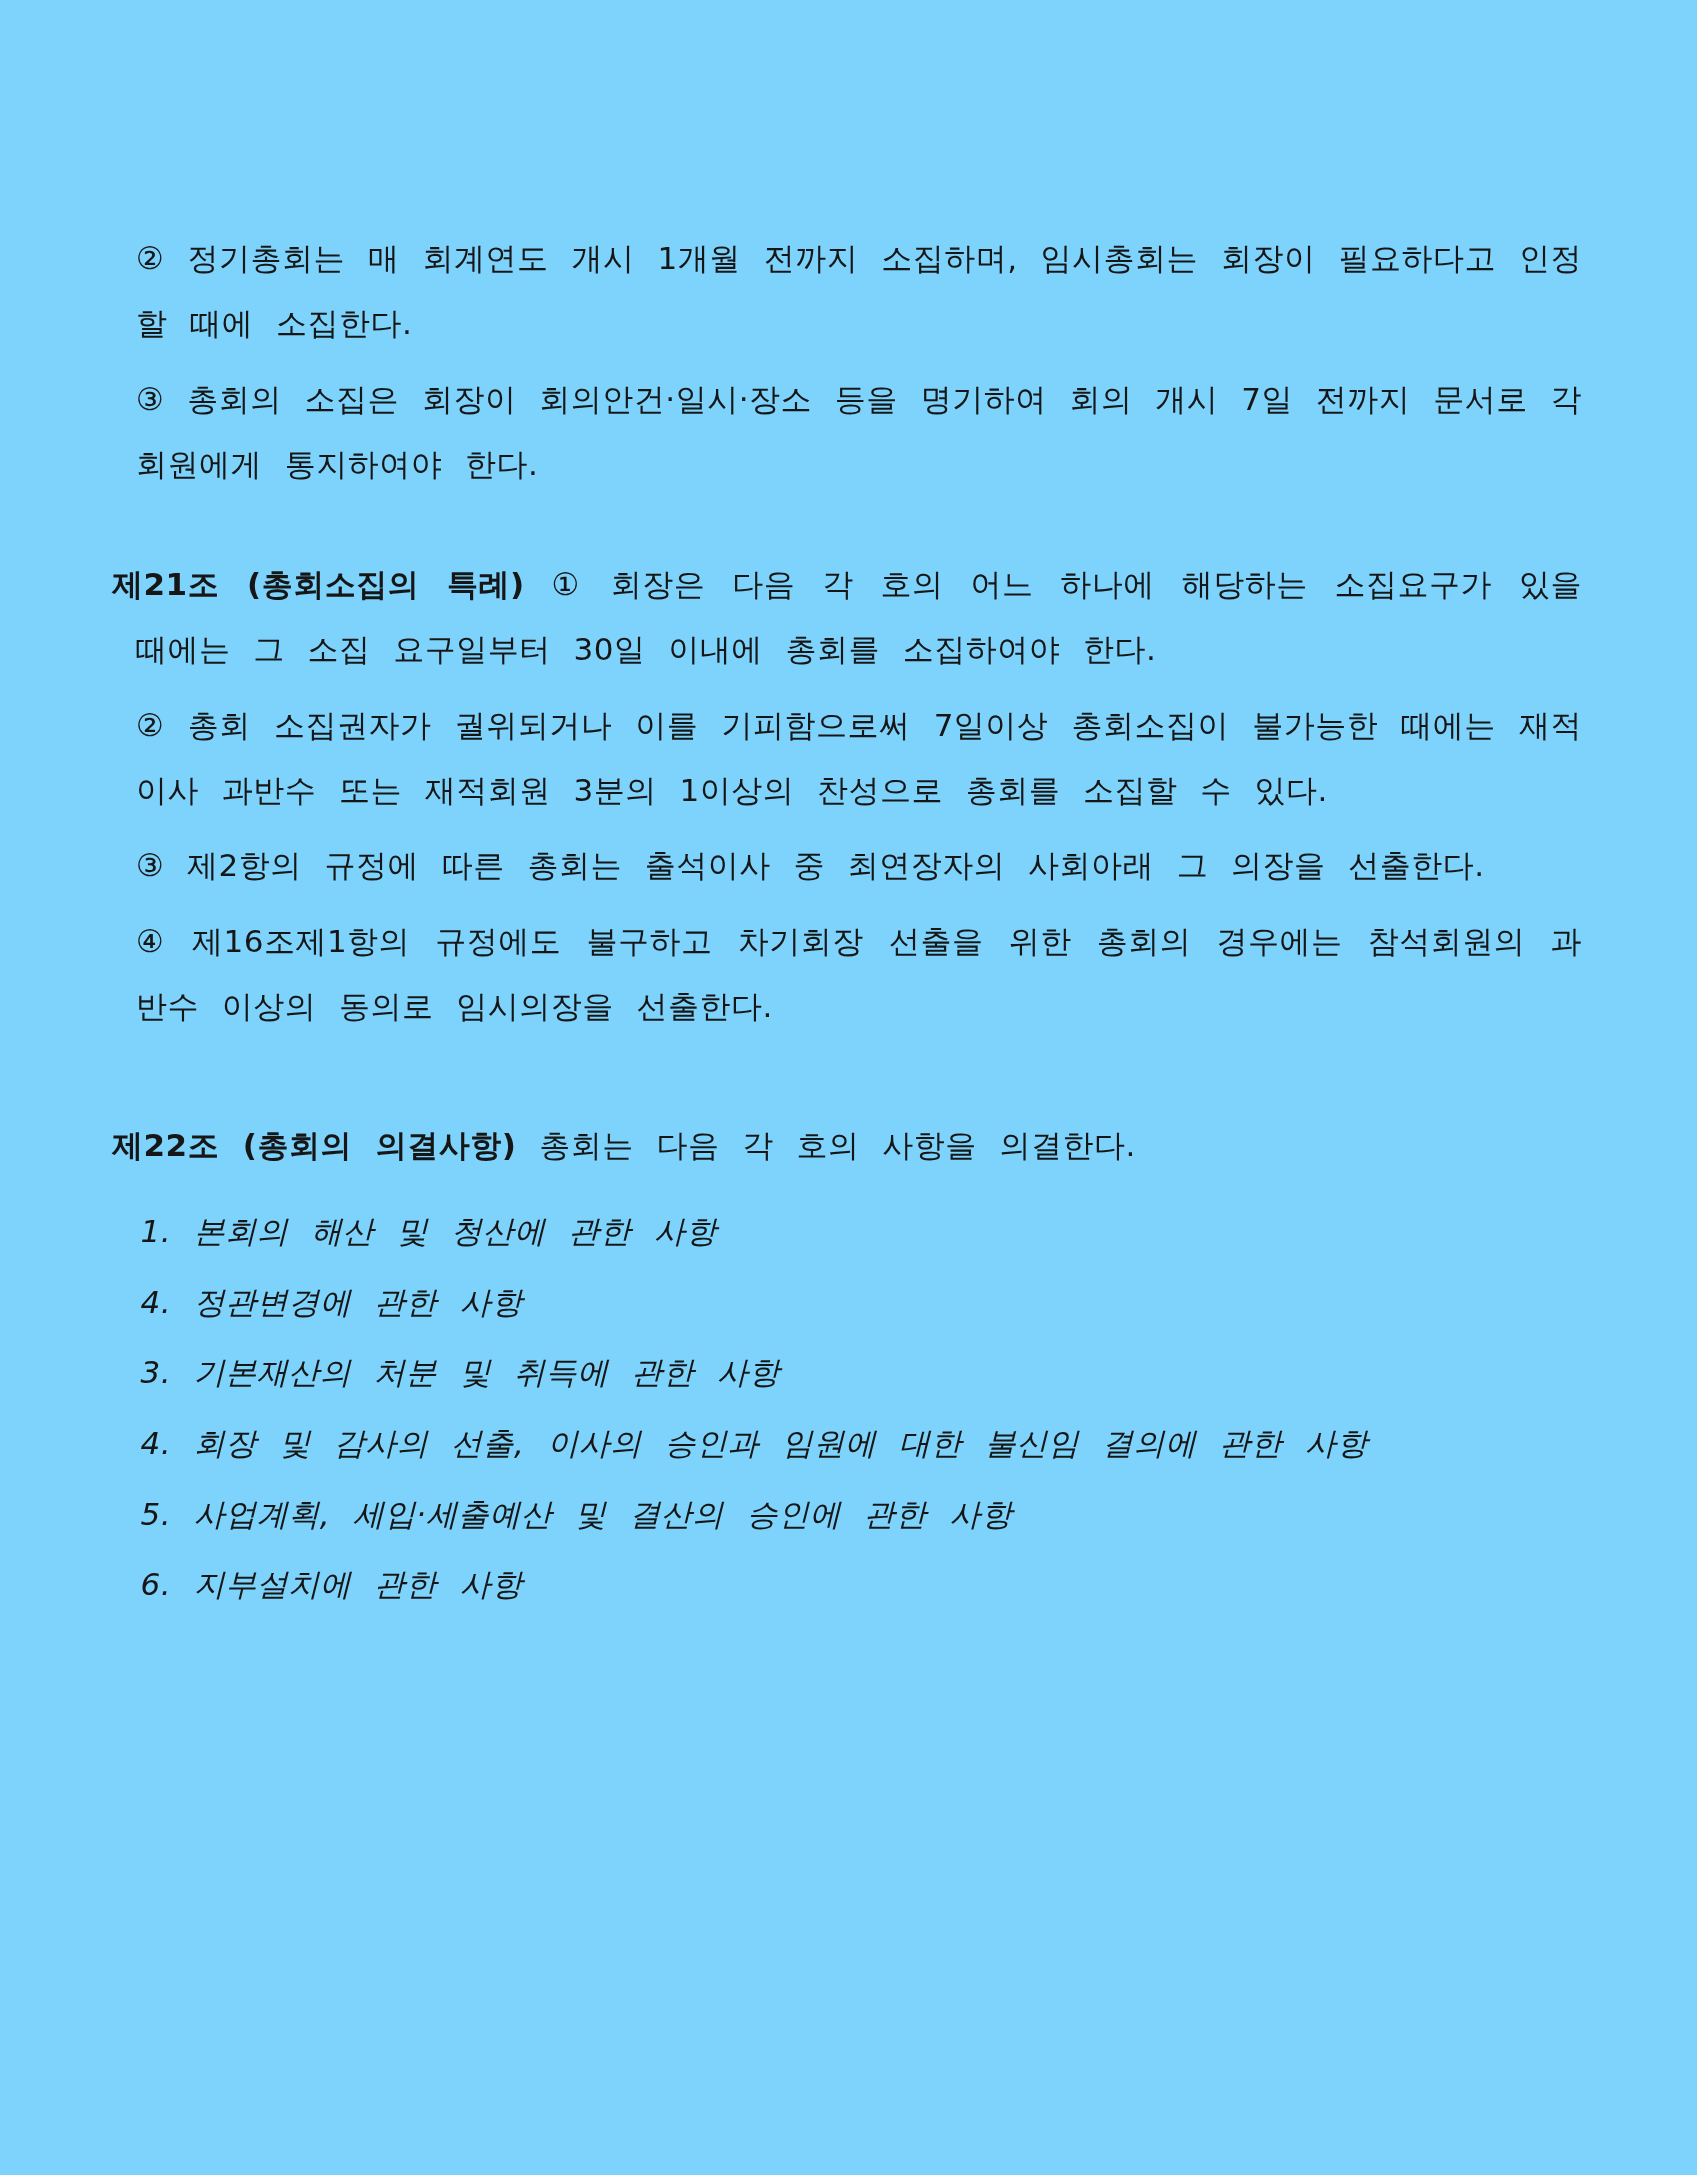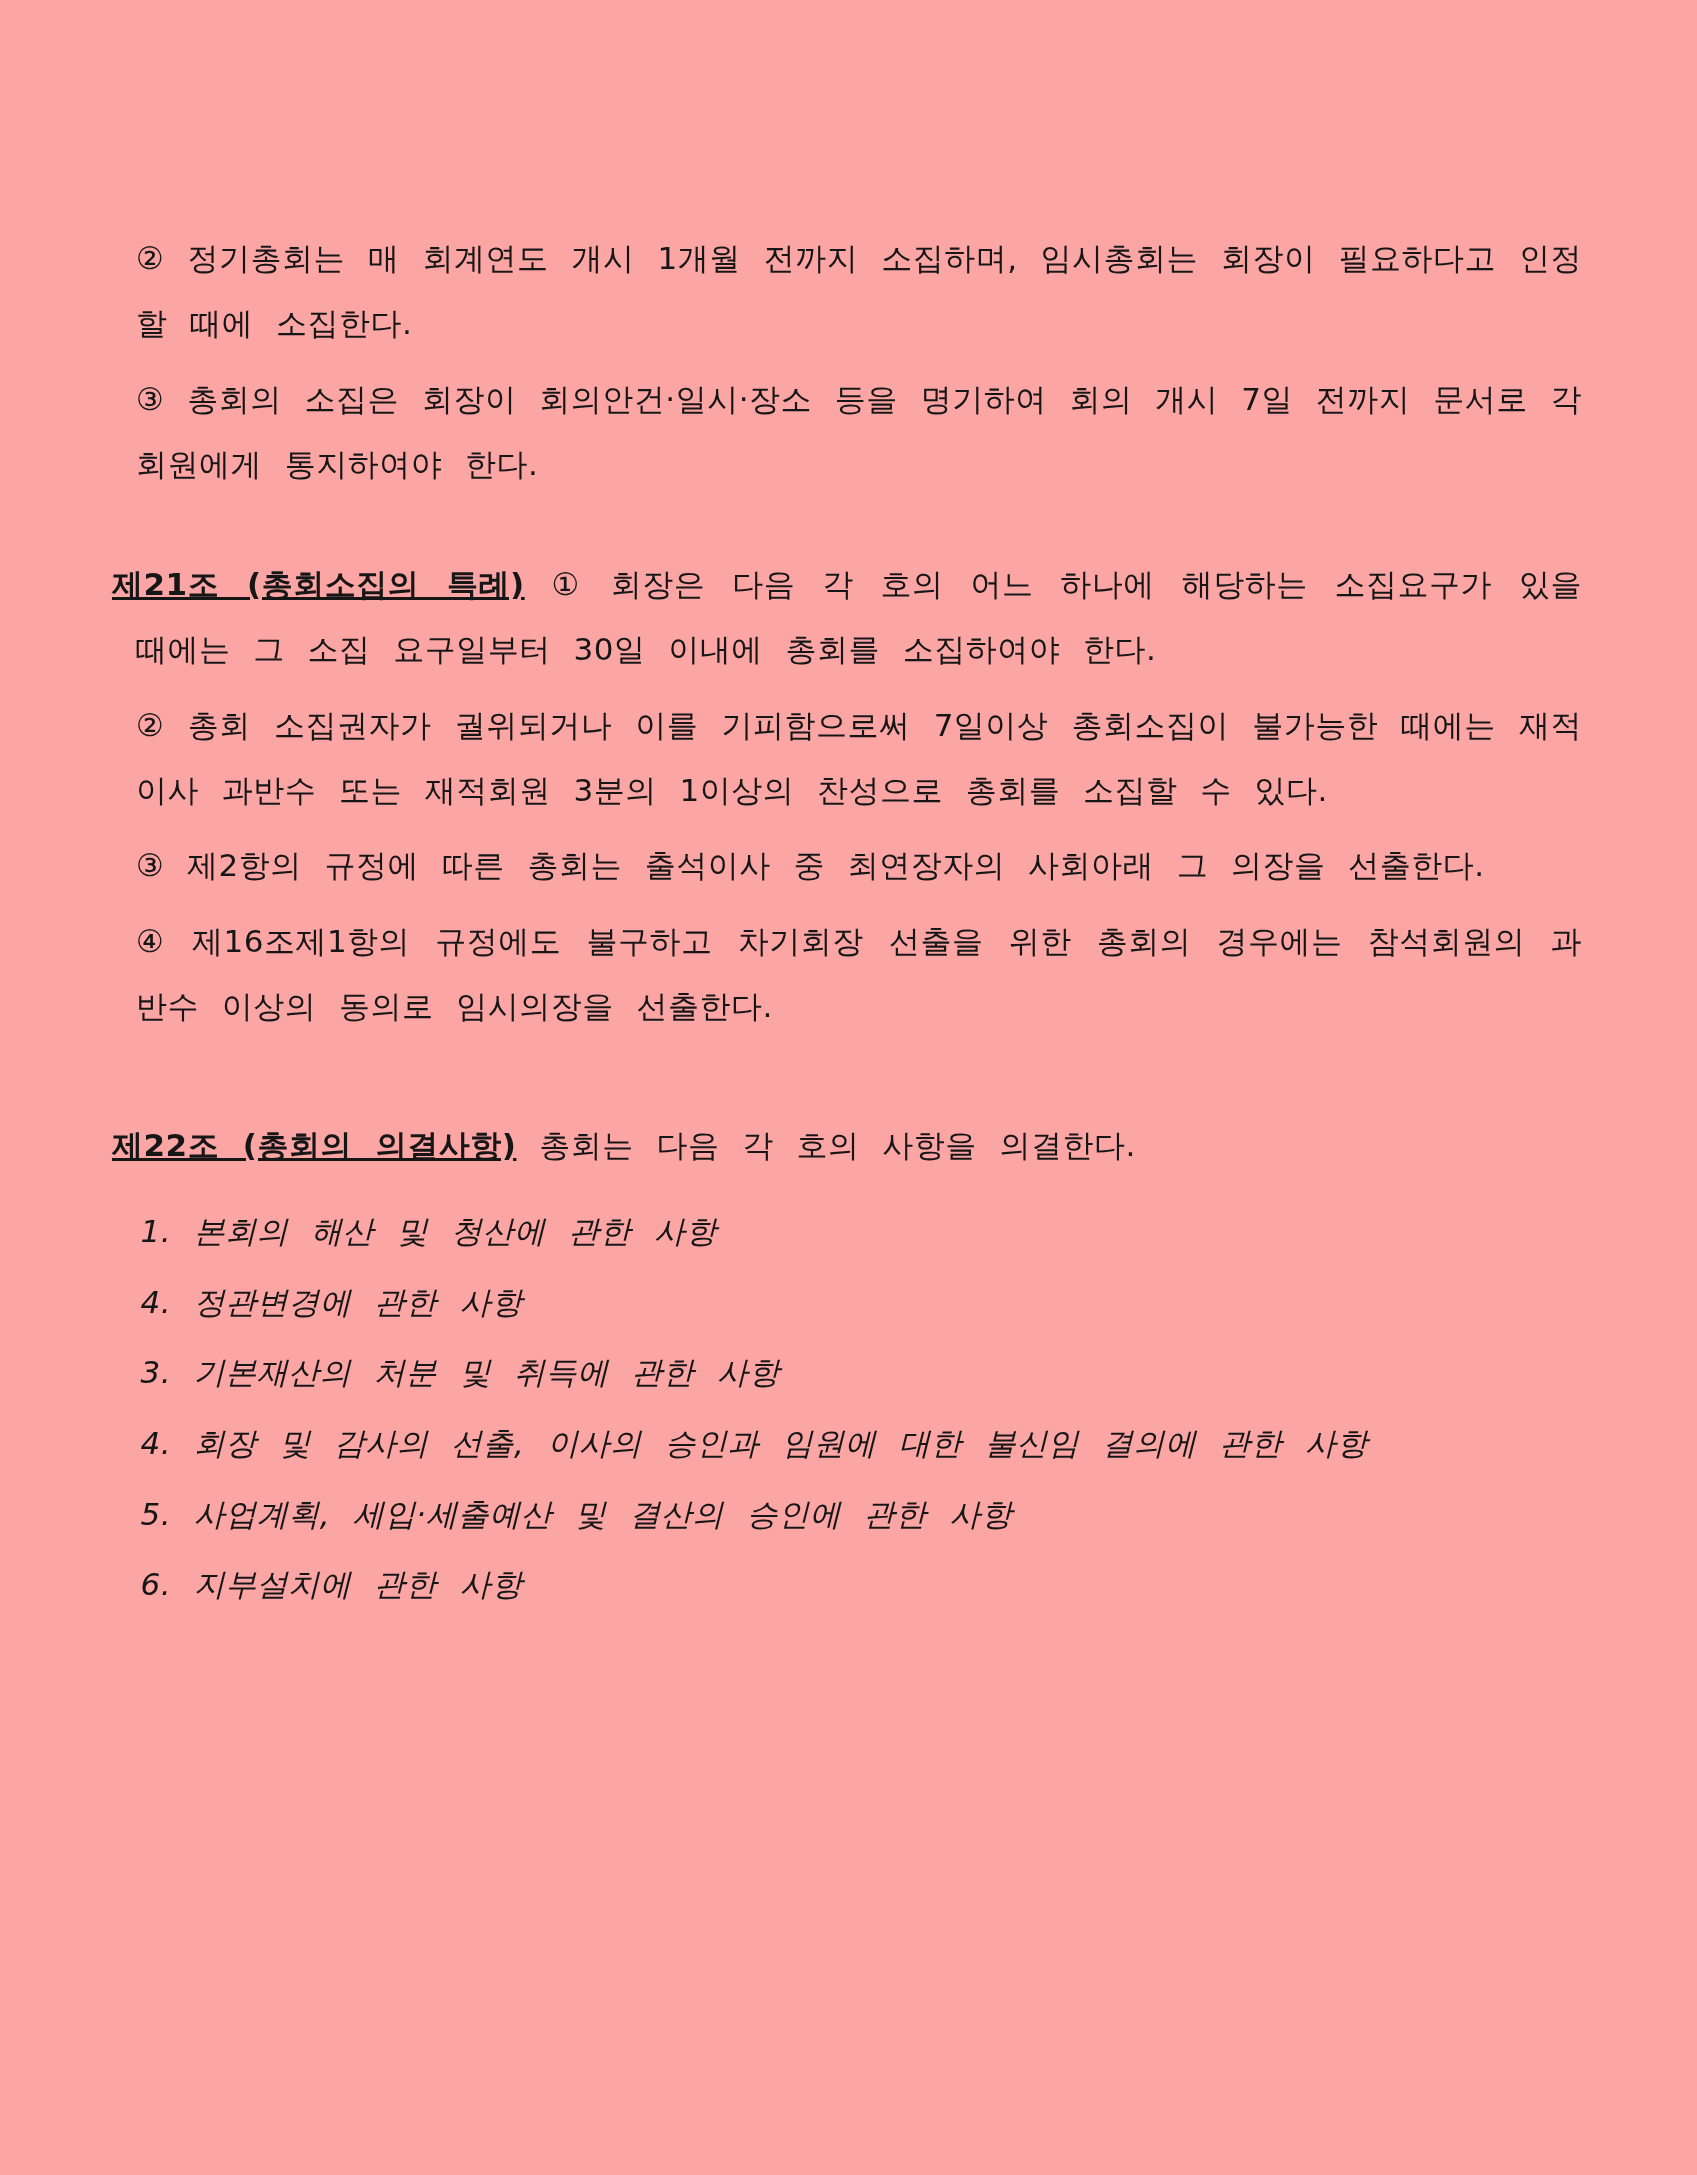--- a/index.html
+++ b/index.html
@@ -1,41 +1,41 @@
 <!DOCTYPE html>
 <html style="font-size:15px"><head>
 <meta charset="utf-8">
 <style>
   * { margin: 0; padding: 0; box-sizing: border-box; }
   html, body { background: #ffffff; }
   .page {
     position: relative;
     width: 1698px;
     height: 2175px;
-    background: #fca5a5;
+    background: #7dd3fc;
     color: #161616;
     font-family: "DejaVu Sans", "Liberation Sans", sans-serif;
     font-size: 31px;
     letter-spacing: 0.5px;
     word-spacing: 0.40em;
     padding: 226px 116px 0 112px;
     overflow: hidden;
   }
   .page p, .page .item {
     text-align: justify;
     line-height: 65px;
   }
   
   .body-par { margin-left: 24px; margin-bottom: 11.4px; }
 
   
   .article { margin-top: 55px; }
   .article-22 { margin-top: 74px; }
   .article-par { padding-left: 24px; text-indent: -24px; }
-  .article-title { font-weight: bold; text-decoration: underline; }
+  .article-title { font-weight: bold; }
 
   
   .items { margin-left: 28.5px; margin-top: 2.9px; }
   .item { padding-left: 36px; text-indent: -36px; }
   .article-22 .items { margin-top: 21px; }
   .article-22 .item { margin-bottom: 5.7px; font-style: italic; }
 
   
   .sub-par { margin-left: 24px; margin-top: 10.5px; }
   .items + .sub-par { margin-top: 0; }

